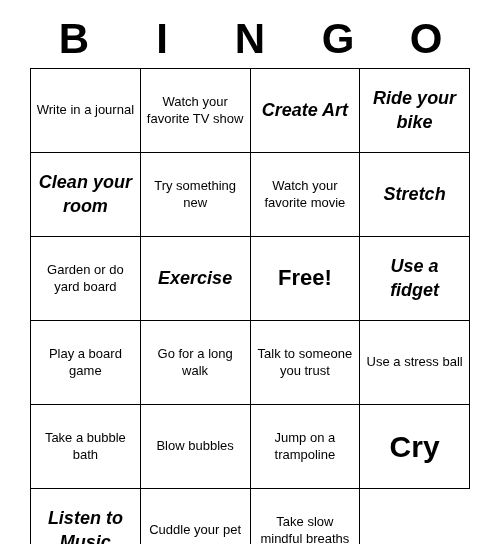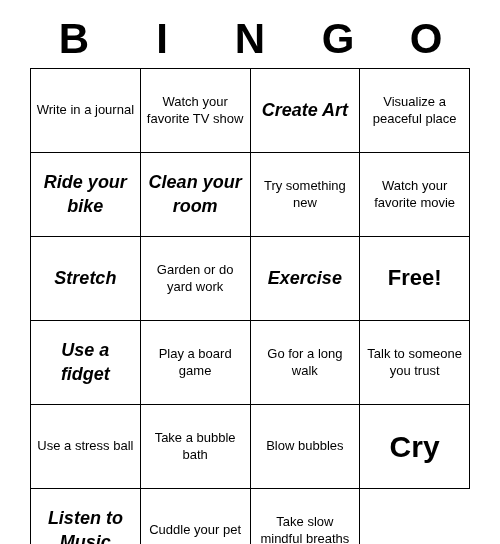--- a/index.html
+++ b/index.html
@@ -81,34 +81,34 @@
   <div class="bingo-letter">B</div>
       <div class="bingo-letter">I</div>
       <div class="bingo-letter">N</div>
       <div class="bingo-letter">G</div>
       <div class="bingo-letter">O</div>
     </div>
   <div class="bingo-grid">
   <div class="bingo-cell">Write in a journal</div>
       <div class="bingo-cell">Watch your favorite TV show</div>
       <div class="bingo-cell large-text">Create Art</div>
-      <div class="bingo-cell">Visualize a peaceful place</div>
       <div class="bingo-cell large-text">Ride your bike</div>
       <div class="bingo-cell large-text">Clean your room</div>
       <div class="bingo-cell">Try something new</div>
       <div class="bingo-cell">Watch your favorite movie</div>
       <div class="bingo-cell large-text">Stretch</div>
-      <div class="bingo-cell">Garden or do yard work</div>
+      <div class="bingo-cell">Garden or do yard board</div>
       <div class="bingo-cell large-text">Exercise</div>
       <div class="bingo-cell free">Free!</div>
       <div class="bingo-cell large-text">Use a fidget</div>
       <div class="bingo-cell">Play a board game</div>
       <div class="bingo-cell">Go for a long walk</div>
       <div class="bingo-cell">Talk to someone you trust</div>
       <div class="bingo-cell">Use a stress ball</div>
       <div class="bingo-cell">Take a bubble bath</div>
       <div class="bingo-cell">Blow bubbles</div>
+      <div class="bingo-cell">Jump on a trampoline</div>
       <div class="bingo-cell cry-text">Cry</div>
       <div class="bingo-cell large-text">Listen to Music</div>
       <div class="bingo-cell">Cuddle your pet</div>
       <div class="bingo-cell">Take slow mindful breaths</div>
     </div>
 </div>
 
 </body></html>

